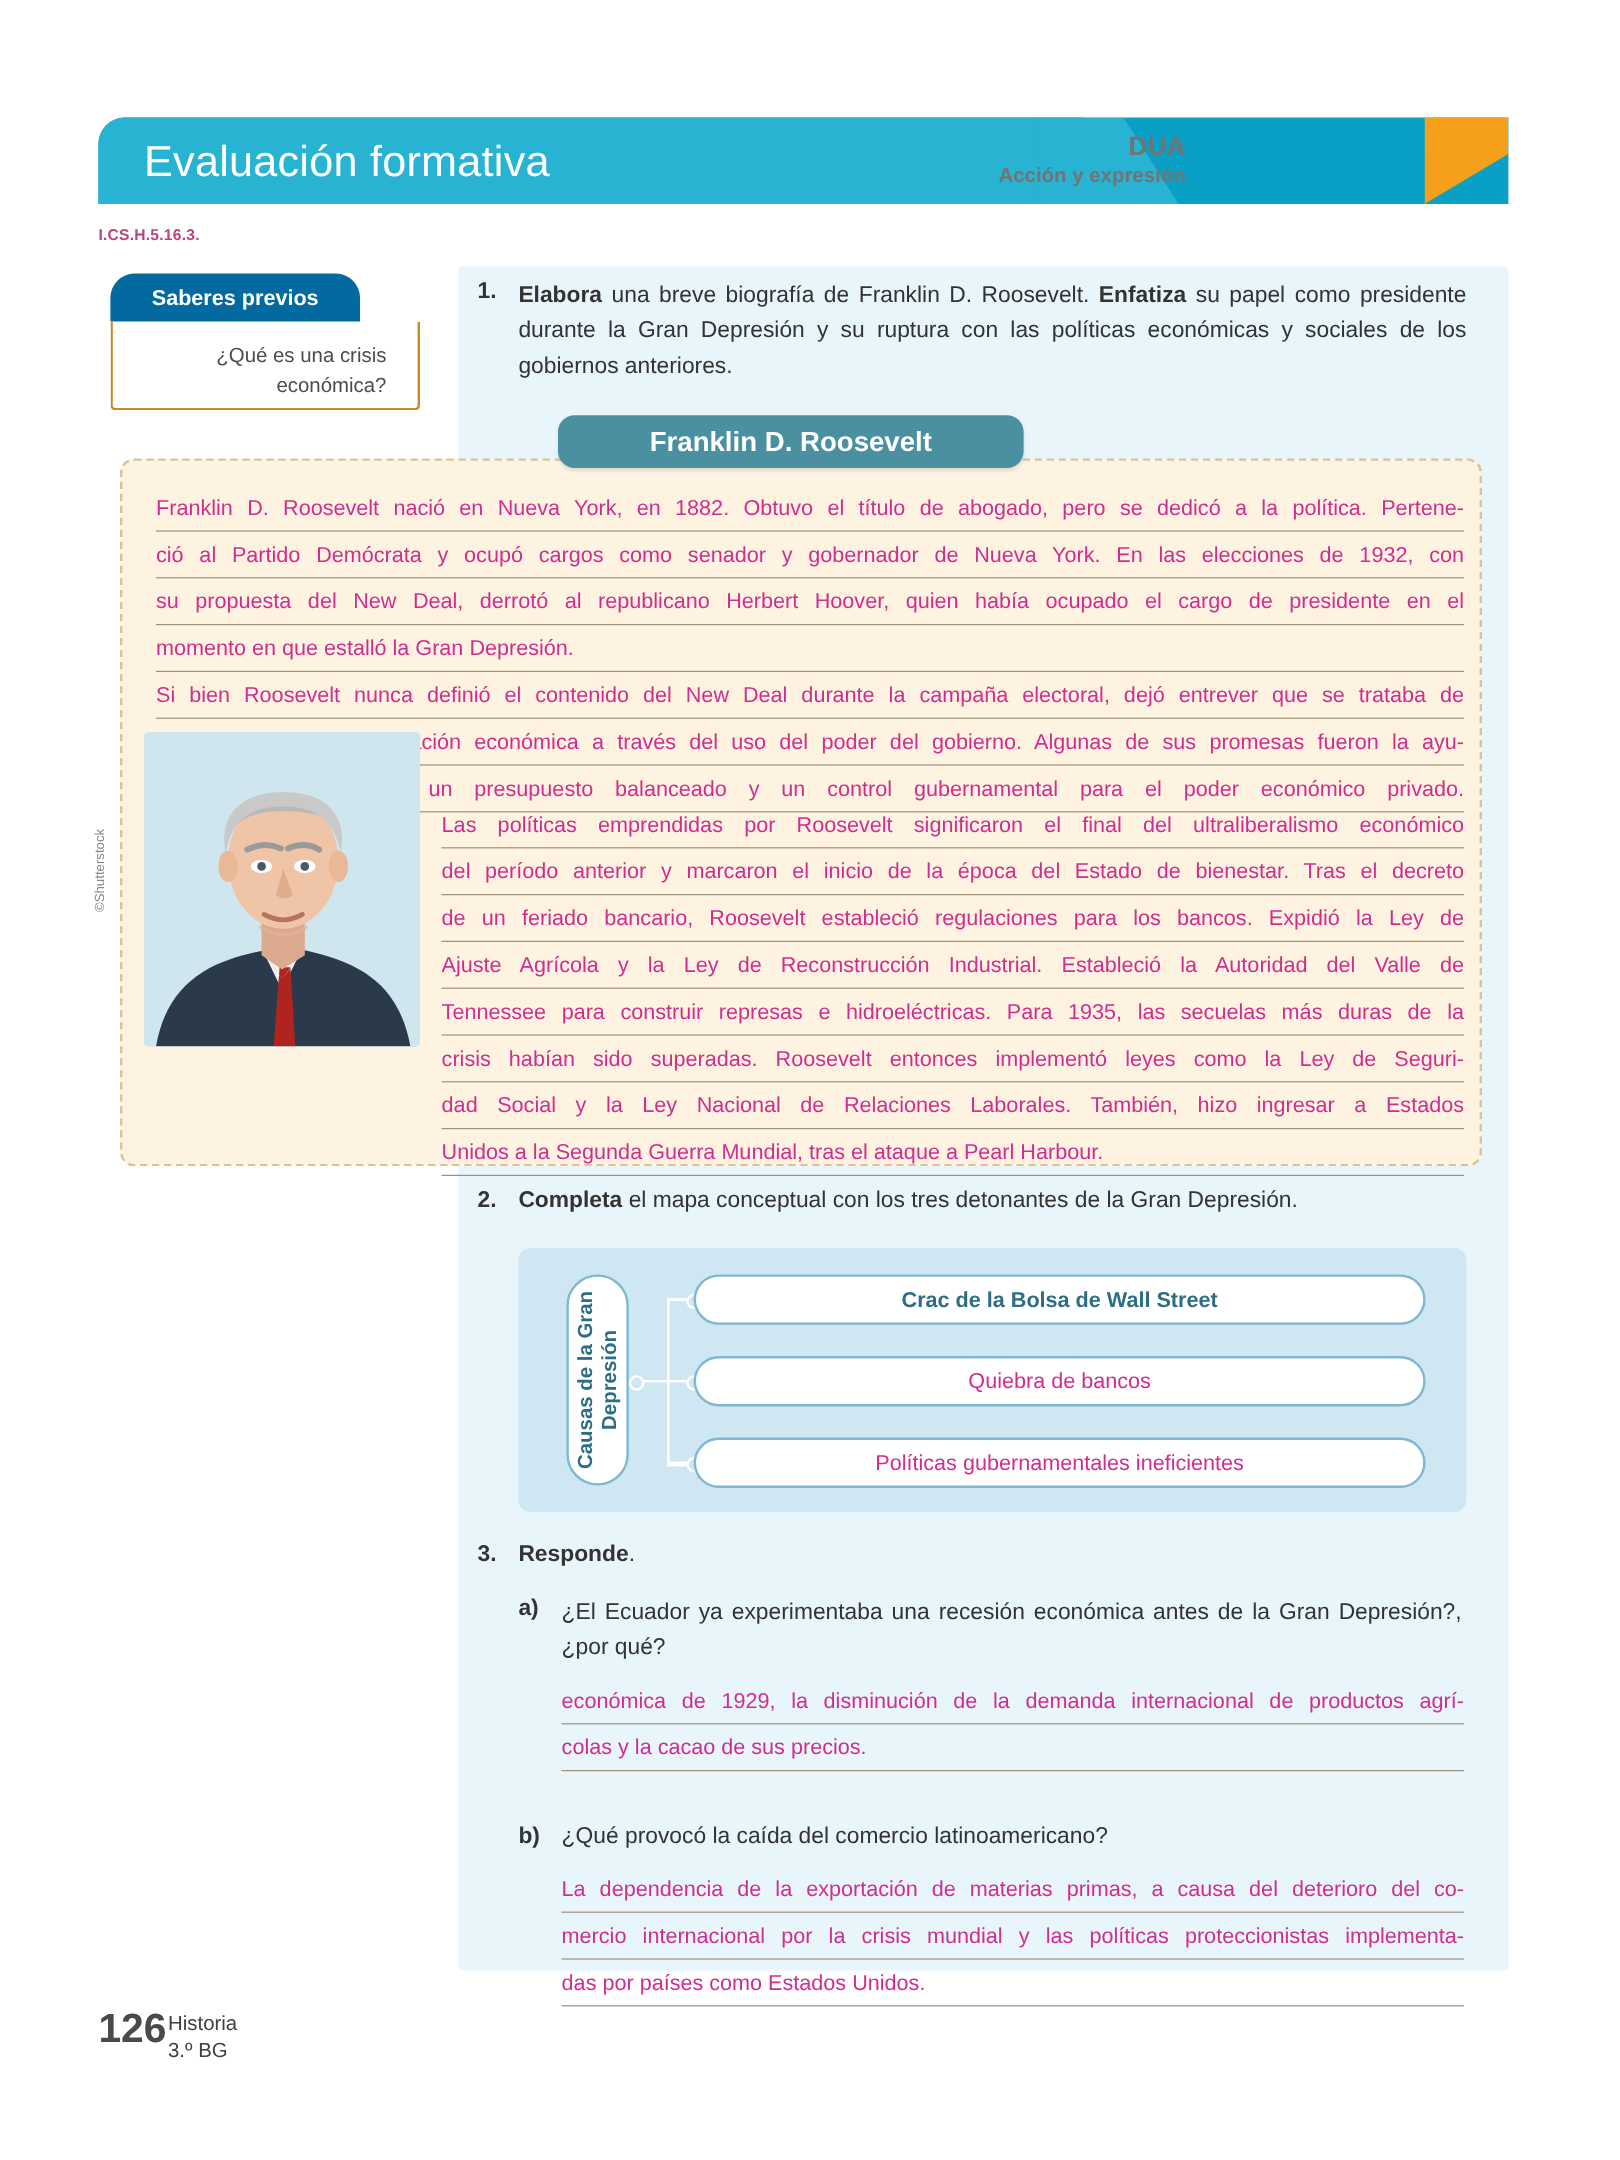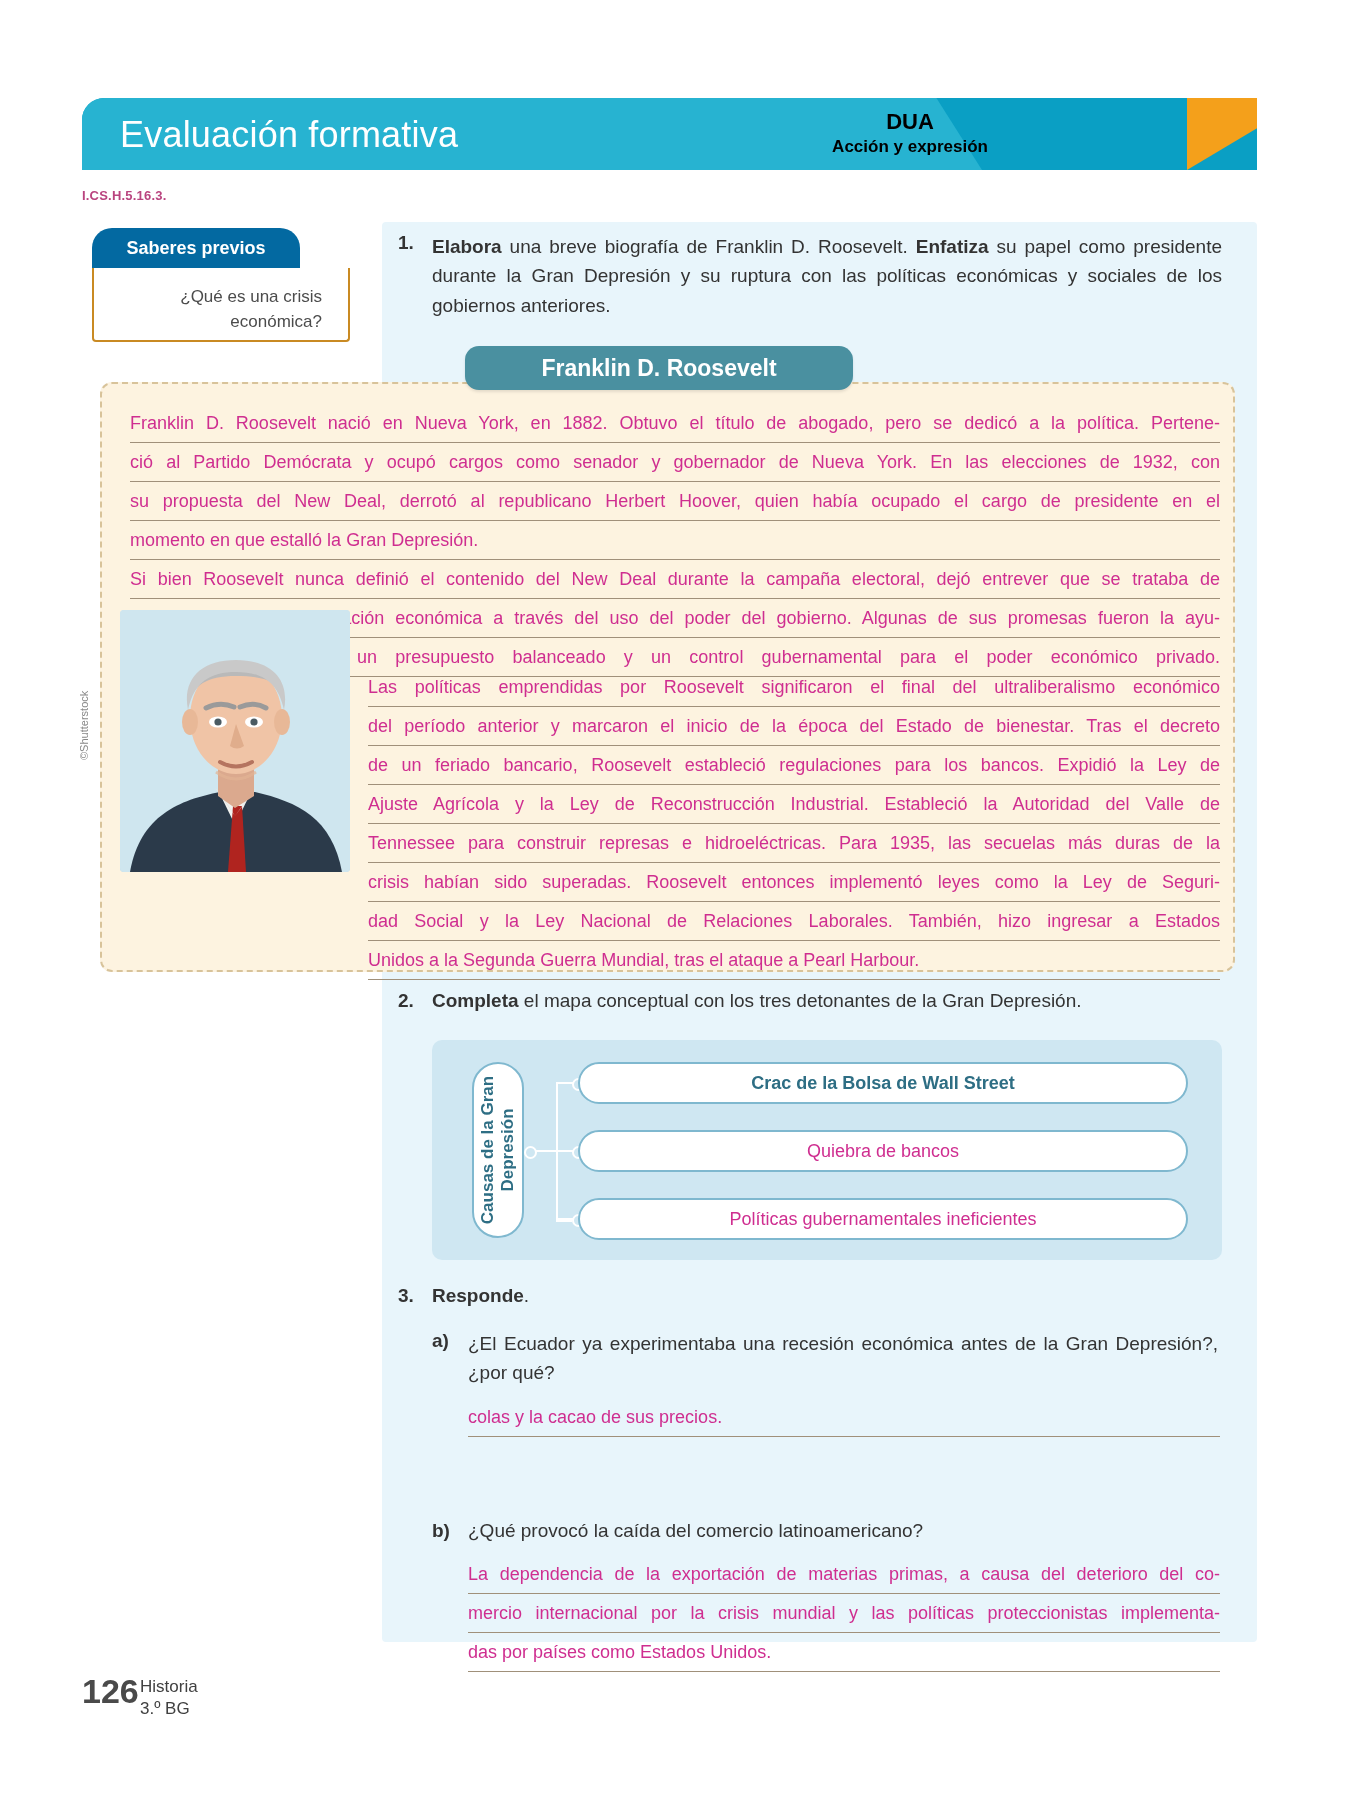--- a/index.html
+++ b/index.html
@@ -54,22 +54,22 @@
     position: absolute;
     left: 38px; top: 16px;
     font-size: 36px;
     color: #fff;
     font-weight: 400;
     letter-spacing: .2px;
   }
   .dua-block {
     position: absolute;
     right: 58px; top: 10px;
-    text-align: center;
-    color: #000000;
+    text-align: right;
+    color: #737373;
     line-height: 1.25;
   }
   .dua-block .dua-title {
     font-size: 22px;
     font-weight: bold;
   }
   .dua-block .dua-sub {
     font-size: 17px;
     font-weight: bold;
   }
@@ -474,20 +474,21 @@
 <div class="map-item first" style="top:1062px;">Crac de la Bolsa de Wall Street</div>
 <div class="map-item" style="top:1130px;">Quiebra de bancos</div>
 <div class="map-item" style="top:1198px;">Políticas gubernamentales ineficientes</div>
 
 <div class="q3-num">3.</div>
 <div class="q3-text"><b>Responde</b><span>.</span></div>
 
 <div class="sub-a-label">a)</div>
 <div class="sub-a-text">¿El Ecuador ya experimentaba una recesión económica antes de la Gran Depresión?, ¿por qué?</div>
 <div class="ans-a">
+  <div class="ansline just">económica de 1929, la disminución de la demanda internacional de productos agrí-</div>
   <div class="ansline nojust">colas y la cacao de sus precios.</div>
 </div>
 
 <div class="sub-b-label">b)</div>
 <div class="sub-b-text">¿Qué provocó la caída del comercio latinoamericano?</div>
 <div class="ans-b">
   <div class="ansline just">La dependencia de la exportación de materias primas, a causa del deterioro del co-</div>
   <div class="ansline just">mercio internacional por la crisis mundial y las políticas proteccionistas implementa-</div>
   <div class="ansline nojust">das por países como Estados Unidos.</div>
 </div>

